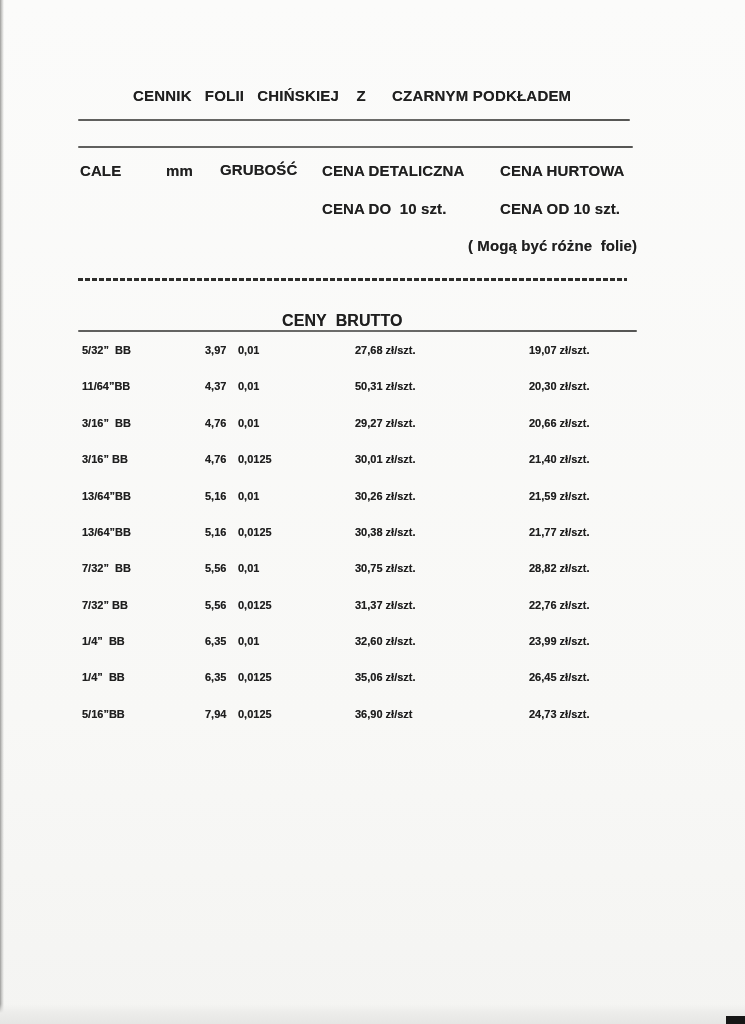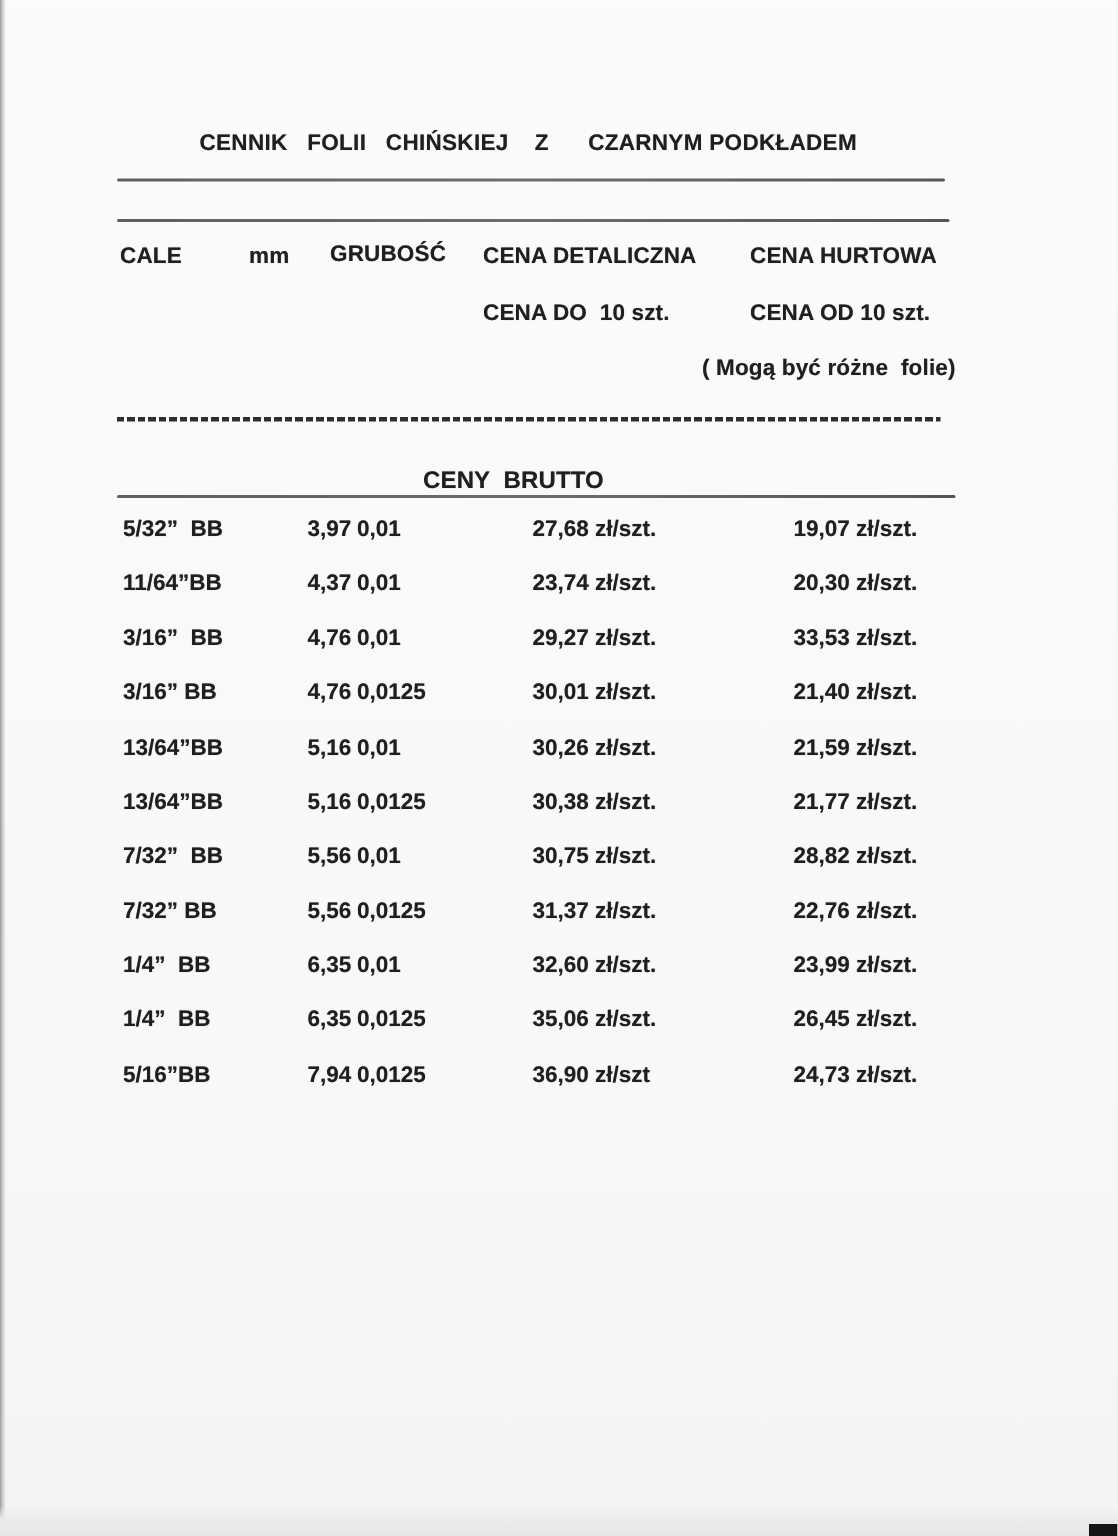--- a/index.html
+++ b/index.html
@@ -68,21 +68,21 @@
   .hdr-mm     { left: 166px; top: 162px; }
   .hdr-grub   { left: 220px; top: 161px; }
   .hdr-det    { left: 322px; top: 162px; }
   .hdr-hurt   { left: 500px; top: 162px; }
   .hdr-det2   { left: 322px; top: 200px; }
   .hdr-hurt2  { left: 500px; top: 200px; }
   .hdr-note   { left: 468px; top: 237px; }
   .section-title { left: 250px; top: 312px; font-size: 16px; margin-left: 32px; }
   
   .row { position: absolute; left: 0; width: 100%; height: 22px; }
-  .cell { position: absolute; white-space: pre; font-size: 15px; text-shadow: 0 0 0.5px rgba(20,20,20,0.55); }
+  .cell { position: absolute; white-space: pre; font-size: 11px; text-shadow: 0 0 0.5px rgba(20,20,20,0.55); }
   .c-cale { left: 82px; }
   .c-mm   { left: 164px; margin-left: 41px; }
   .c-grub { left: 238px; }
   .c-det  { left: 355px; }
   .c-hurt { left: 529px; }
 </style>
 </head>
 <body>
 
 <div class="scan-page">
@@ -113,29 +113,29 @@
     <span class="cell c-cale">5/32”  BB</span>
     <span class="cell c-mm">3,97</span>
     <span class="cell c-grub">0,01</span>
     <span class="cell c-det">27,68 zł/szt.</span>
     <span class="cell c-hurt">19,07 zł/szt.</span>
   </div>
   <div class="row" style="top:380px">
     <span class="cell c-cale">11/64”BB</span>
     <span class="cell c-mm">4,37</span>
     <span class="cell c-grub">0,01</span>
-    <span class="cell c-det">23,74 zł/szt.</span>
+    <span class="cell c-det">50,31 zł/szt.</span>
     <span class="cell c-hurt">20,30 zł/szt.</span>
   </div>
   <div class="row" style="top:417px">
     <span class="cell c-cale">3/16”  BB</span>
     <span class="cell c-mm">4,76</span>
     <span class="cell c-grub">0,01</span>
     <span class="cell c-det">29,27 zł/szt.</span>
-    <span class="cell c-hurt">33,53 zł/szt.</span>
+    <span class="cell c-hurt">20,66 zł/szt.</span>
   </div>
   <div class="row" style="top:453px">
     <span class="cell c-cale">3/16” BB</span>
     <span class="cell c-mm">4,76</span>
     <span class="cell c-grub">0,0125</span>
     <span class="cell c-det">30,01 zł/szt.</span>
     <span class="cell c-hurt">21,40 zł/szt.</span>
   </div>
   <div class="row" style="top:490px">
     <span class="cell c-cale">13/64”BB</span>

